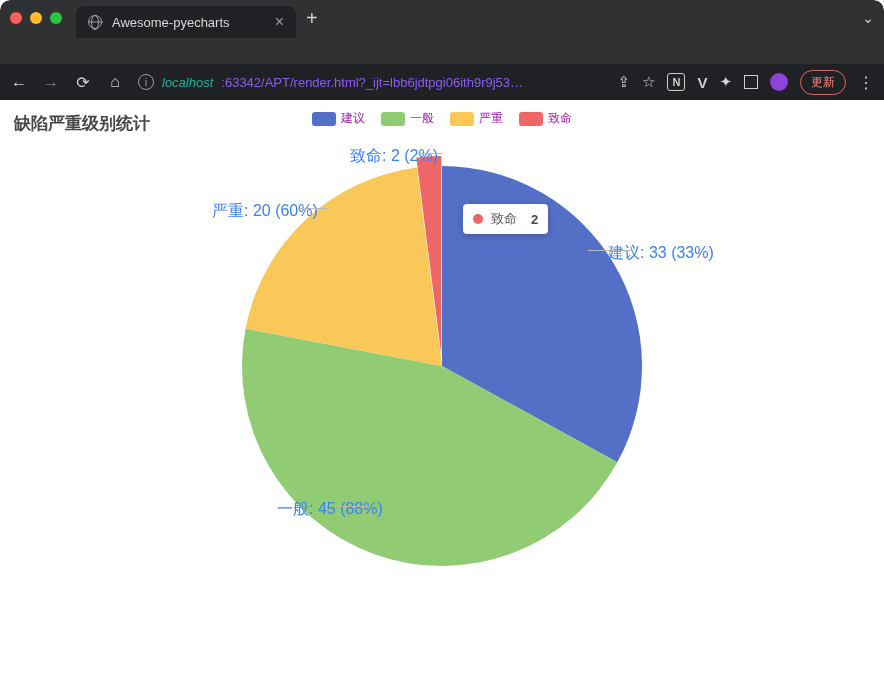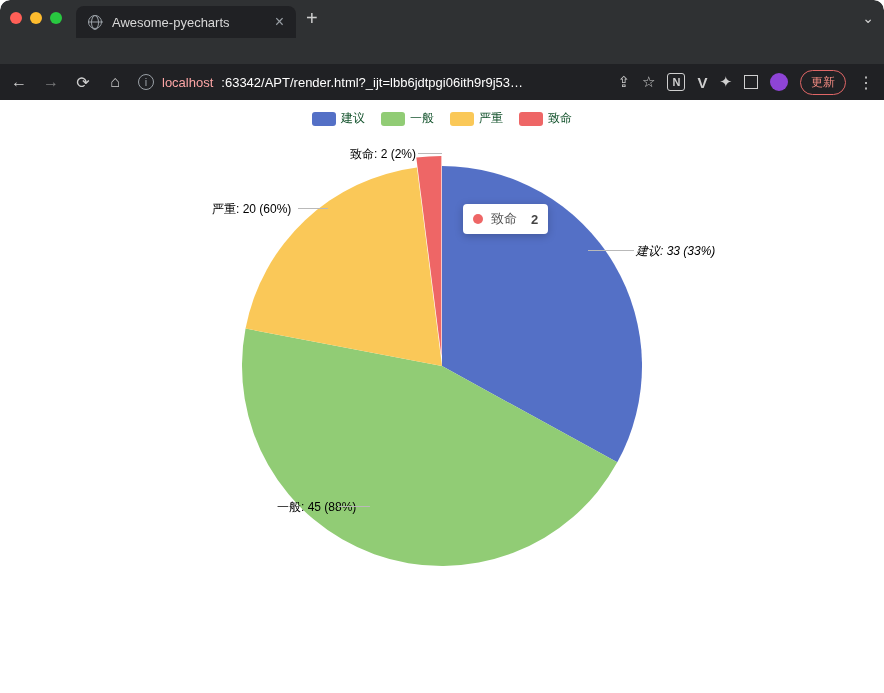--- a/index.html
+++ b/index.html
@@ -17,40 +17,40 @@
   .tab .globe::before{content:"";position:absolute;left:50%;top:-1.5px;bottom:-1.5px;width:6px;border:1.5px solid #9aa0a6;border-radius:50%;transform:translateX(-50%);}
   .tab .globe::after{content:"";position:absolute;left:-1.5px;right:-1.5px;top:50%;height:0;border-top:1.5px solid #9aa0a6;transform:translateY(-50%);}
   .tab .close{color:#9aa0a6;font-size:16px;margin-left:auto;line-height:1;}
   .newtab{color:#cfcfcf;font-size:20px;margin-left:10px;line-height:1;}
   .windowctrl{margin-left:auto;color:#cfcfcf;font-size:14px;}
 
   .addrbar{height:40px;background:#202124;display:flex;align-items:center;padding:0 10px;gap:14px;}
   .navicon{color:#cfcfcf;font-size:16px;width:18px;text-align:center;}
   .addr{flex:1;display:flex;align-items:center;gap:8px;background:#202124;color:#cfcfcf;font-size:13px;overflow:hidden;white-space:nowrap;}
   .addr .info{width:16px;height:16px;border:1.5px solid #9aa0a6;border-radius:50%;display:flex;align-items:center;justify-content:center;font-size:11px;color:#9aa0a6;}
-  .addr .host{color:#fca5a5;}
-  .addr .path{color:#ffffff;text-align:center;}
+  .addr .host{color:#14b8a6;font-style:italic;}
+  .addr .path{color:#8b5cf6;text-align:center;}
   .exticons{display:flex;align-items:center;gap:12px;color:#cfcfcf;font-size:15px;}
   .ext-n{border:1.5px solid #cfcfcf;border-radius:3px;width:18px;height:18px;display:flex;align-items:center;justify-content:center;font-size:11px;font-weight:600;}
   .ext-sq{border:1.5px solid #cfcfcf;width:14px;height:14px;}
   .avatar{width:18px;height:18px;border-radius:50%;background:#8e44d6;}
   .update{border:1px solid #e06666;color:#f28b82;border-radius:14px;padding:3px 10px;font-size:12px;}
   .kebab{font-size:16px;}
 
   
   .page{position:relative;width:884px;height:613px;background:#fff;}
   .title{position:absolute;left:14px;top:12px;font-size:17px;font-weight:700;color:#464646;}
-  .legend{position:absolute;left:50%;top:10px;transform:translateX(-50%);display:flex;gap:16px;font-size:12px;color:#14532d;}
+  .legend{position:absolute;left:50%;top:10px;transform:translateX(-50%);display:flex;gap:16px;font-size:12px;color:#a21caf;}
   .lg-item{display:flex;align-items:center;gap:5px;cursor:pointer;}
   .lg-swatch{width:24px;height:14px;border-radius:3px;}
 
   .chart{position:absolute;left:50%;top:56px;transform:translateX(-50%);}
   .pie{display:block;}
 
-  .slice-label{position:absolute;font-size:12px;color:#000000;white-space:nowrap;}
+  .slice-label{position:absolute;font-size:16px;color:#3b82f6;white-space:nowrap;}
   .leader{position:absolute;border-top:1px solid #b9b9b9;}
 
   .tooltip{position:absolute;background:#fff;border-radius:4px;box-shadow:0 2px 8px rgba(0,0,0,.22);padding:6px 10px;font-size:13px;color:#555;display:flex;align-items:center;gap:8px;}
   .tooltip .tdot{width:10px;height:10px;border-radius:50%;}
   .tooltip .tval{font-weight:700;color:#444;margin-left:6px;}
 </style>
 </head>
 <body>
 
 <div class="chrome">
@@ -86,20 +86,21 @@
       <span>✦</span>
       <span class="ext-sq"></span>
       <span class="avatar"></span>
       <span class="update">更新</span>
       <span class="kebab">⋮</span>
     </div>
   </div>
 </div>
 
 <div class="page">
+  <div class="title">缺陷严重级别统计</div>
 
   <div class="legend">
     <div class="lg-item">
       <span class="lg-swatch" style="background:#5470c6"></span>
       <span>建议</span>
     </div>
     <div class="lg-item">
       <span class="lg-swatch" style="background:#91cc75"></span>
       <span>一般</span>
     </div>
@@ -115,21 +116,21 @@
 
   <div class="chart" id="chart-holder">
     <svg class="pie" width="420" height="420" viewBox="-210 -210 420 420" id="pie-svg">
         <path d="M 0 0 L 1.2246467991473532e-14 -200 A 200 200 0 0 1 175.2613360087727 96.35073482034309 Z" fill="#5470c6"></path>
         <path d="M 0 0 L 175.2613360087727 96.35073482034309 A 200 200 0 0 1 -196.4574501457377 -37.47626291714495 Z" fill="#91cc75"></path>
         <path d="M 0 0 L -196.4574501457377 -37.47626291714495 A 200 200 0 0 1 -25.066646712860745 -198.42294026289557 Z" fill="#fac858"></path>
         <path d="M -0.6279051952931409 -9.980267284282716 L -25.694551908153887 -208.40320754717828 A 200 200 0 0 1 -0.6279051952931777 -209.98026728428272 Z" fill="#ee6666"></path>
       </svg>
   </div>
 
-  <div class="slice-label" style="left:636px; top:143px;font-style:italic;">建议: 33 (33%)</div>
+  <div class="slice-label" style="left:608px; top:143px;">建议: 33 (33%)</div>
   <div class="slice-label" style="left:277px; top:399px;">一般: 45 (88%)</div>
   <div class="slice-label" style="left:212px; top:101px;">严重: 20 (60%)</div>
   <div class="slice-label" style="left:350px; top:46px;">致命: 2 (2%)</div>
 
   <div class="leader" style="left:588px; top:150px; width:46px;"></div>
   <div class="leader" style="left:338px; top:406px; width:32px;"></div>
   <div class="leader" style="left:298px; top:108px; width:30px;"></div>
   <div class="leader" style="left:418px; top:53px;  width:24px;"></div>
 
   <div class="tooltip" style="left:463px; top:104px;">

